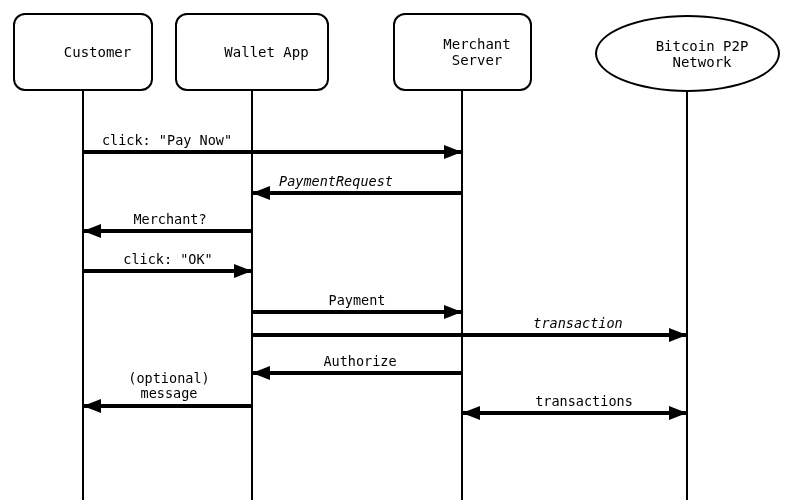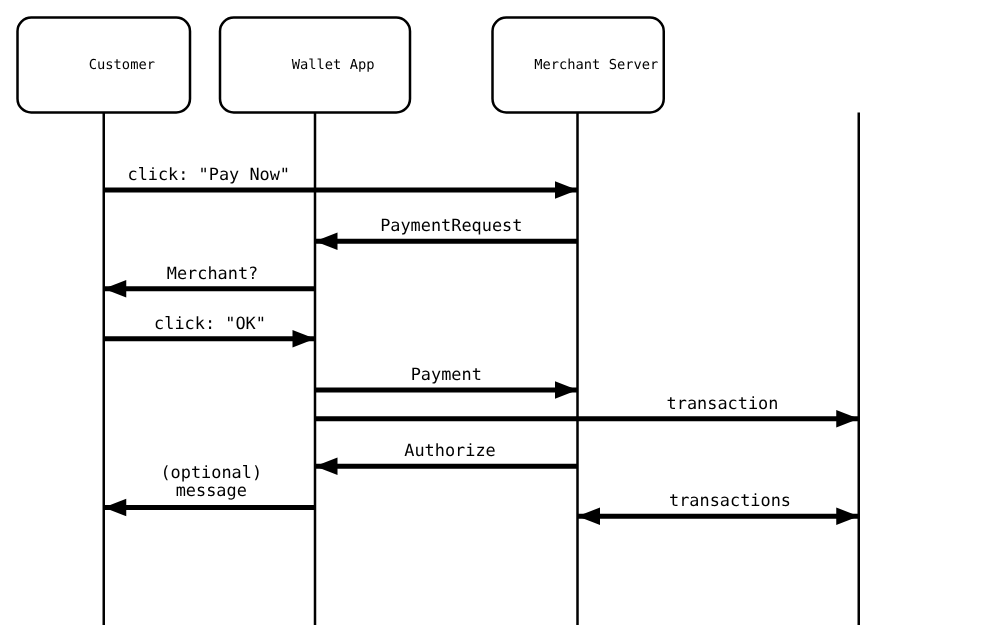--- a/index.html
+++ b/index.html
@@ -14,21 +14,21 @@
   }
   .actor-box {
     position: absolute;
     box-sizing: border-box;
     border: 2.5px solid #000000;
     border-radius: 12px;
     background: #ffffff;
     display: flex;
     align-items: center;
     justify-content: center;
-    font-size: 11px;
+    font-size: 14px;
     line-height: 16px;
     text-align: center;
     white-space: pre-line;
     z-index: 2;
     padding-left: 29px;
   }
   .actor-ellipse { border-radius: 50%; }
   .lifeline {
     position: absolute;
     width: 2px;
@@ -68,34 +68,38 @@
 
   <div class="actor-box" style="left:13px;  top:13px; width:140px; height:78px;">
     <span>Customer</span>
   </div>
   <div class="actor-box" style="left:175px; top:13px; width:154px; height:78px;">
     <span>Wallet App</span>
   </div>
   <div class="actor-box" style="left:393px; top:13px; width:139px; height:78px;">
     <span>Merchant Server</span>
   </div>
+  <div class="actor-box actor-ellipse" style="left:595px; top:15px; width:185px; height:77px;">
+    <span>Bitcoin P2P
+Network</span>
+  </div>
 
   <div class="lifeline" style="left:82px;  top:88px; height:412px;"></div>
   <div class="lifeline" style="left:251px; top:88px; height:412px;"></div>
   <div class="lifeline" style="left:461px; top:88px; height:412px;"></div>
   <div class="lifeline" style="left:686px; top:90px; height:410px;"></div>
 
   <div>
     <div class="msg-label" style="left:167px; top:133px;">click: "Pay Now"</div>
     <div class="msg-line" style="left:83px; top:150px; width:379px;"></div>
     <div class="head head-right" style="left:444px; top:145px;"></div>
   </div>
 
   <div>
-    <div class="msg-label" style="left:361px; top:174px;">PaymentRequest</div>
+    <div class="msg-label" style="left:336px; top:174px;font-style:italic;">PaymentRequest</div>
     <div class="msg-line" style="left:252px; top:191px; width:210px;"></div>
     <div class="head head-left" style="left:252px; top:186px;"></div>
   </div>
 
   <div>
     <div class="msg-label" style="left:170px; top:212px;">Merchant?</div>
     <div class="msg-line" style="left:83px; top:229px; width:169px;"></div>
     <div class="head head-left" style="left:83px; top:224px;"></div>
   </div>
 
@@ -105,21 +109,21 @@
     <div class="head head-right" style="left:234px; top:264px;"></div>
   </div>
 
   <div>
     <div class="msg-label" style="left:357px; top:293px;">Payment</div>
     <div class="msg-line" style="left:252px; top:310px; width:210px;"></div>
     <div class="head head-right" style="left:444px; top:305px;"></div>
   </div>
 
   <div>
-    <div class="msg-label" style="left:578px; top:316px;">transaction</div>
+    <div class="msg-label" style="left:578px; top:316px;font-style:italic;">transaction</div>
     <div class="msg-line" style="left:252px; top:333px; width:435px;"></div>
     <div class="head head-right" style="left:669px; top:328px;"></div>
   </div>
 
   <div>
     <div class="msg-label" style="left:360px; top:354px;">Authorize</div>
     <div class="msg-line" style="left:252px; top:371px; width:210px;"></div>
     <div class="head head-left" style="left:252px; top:366px;"></div>
   </div>
 

